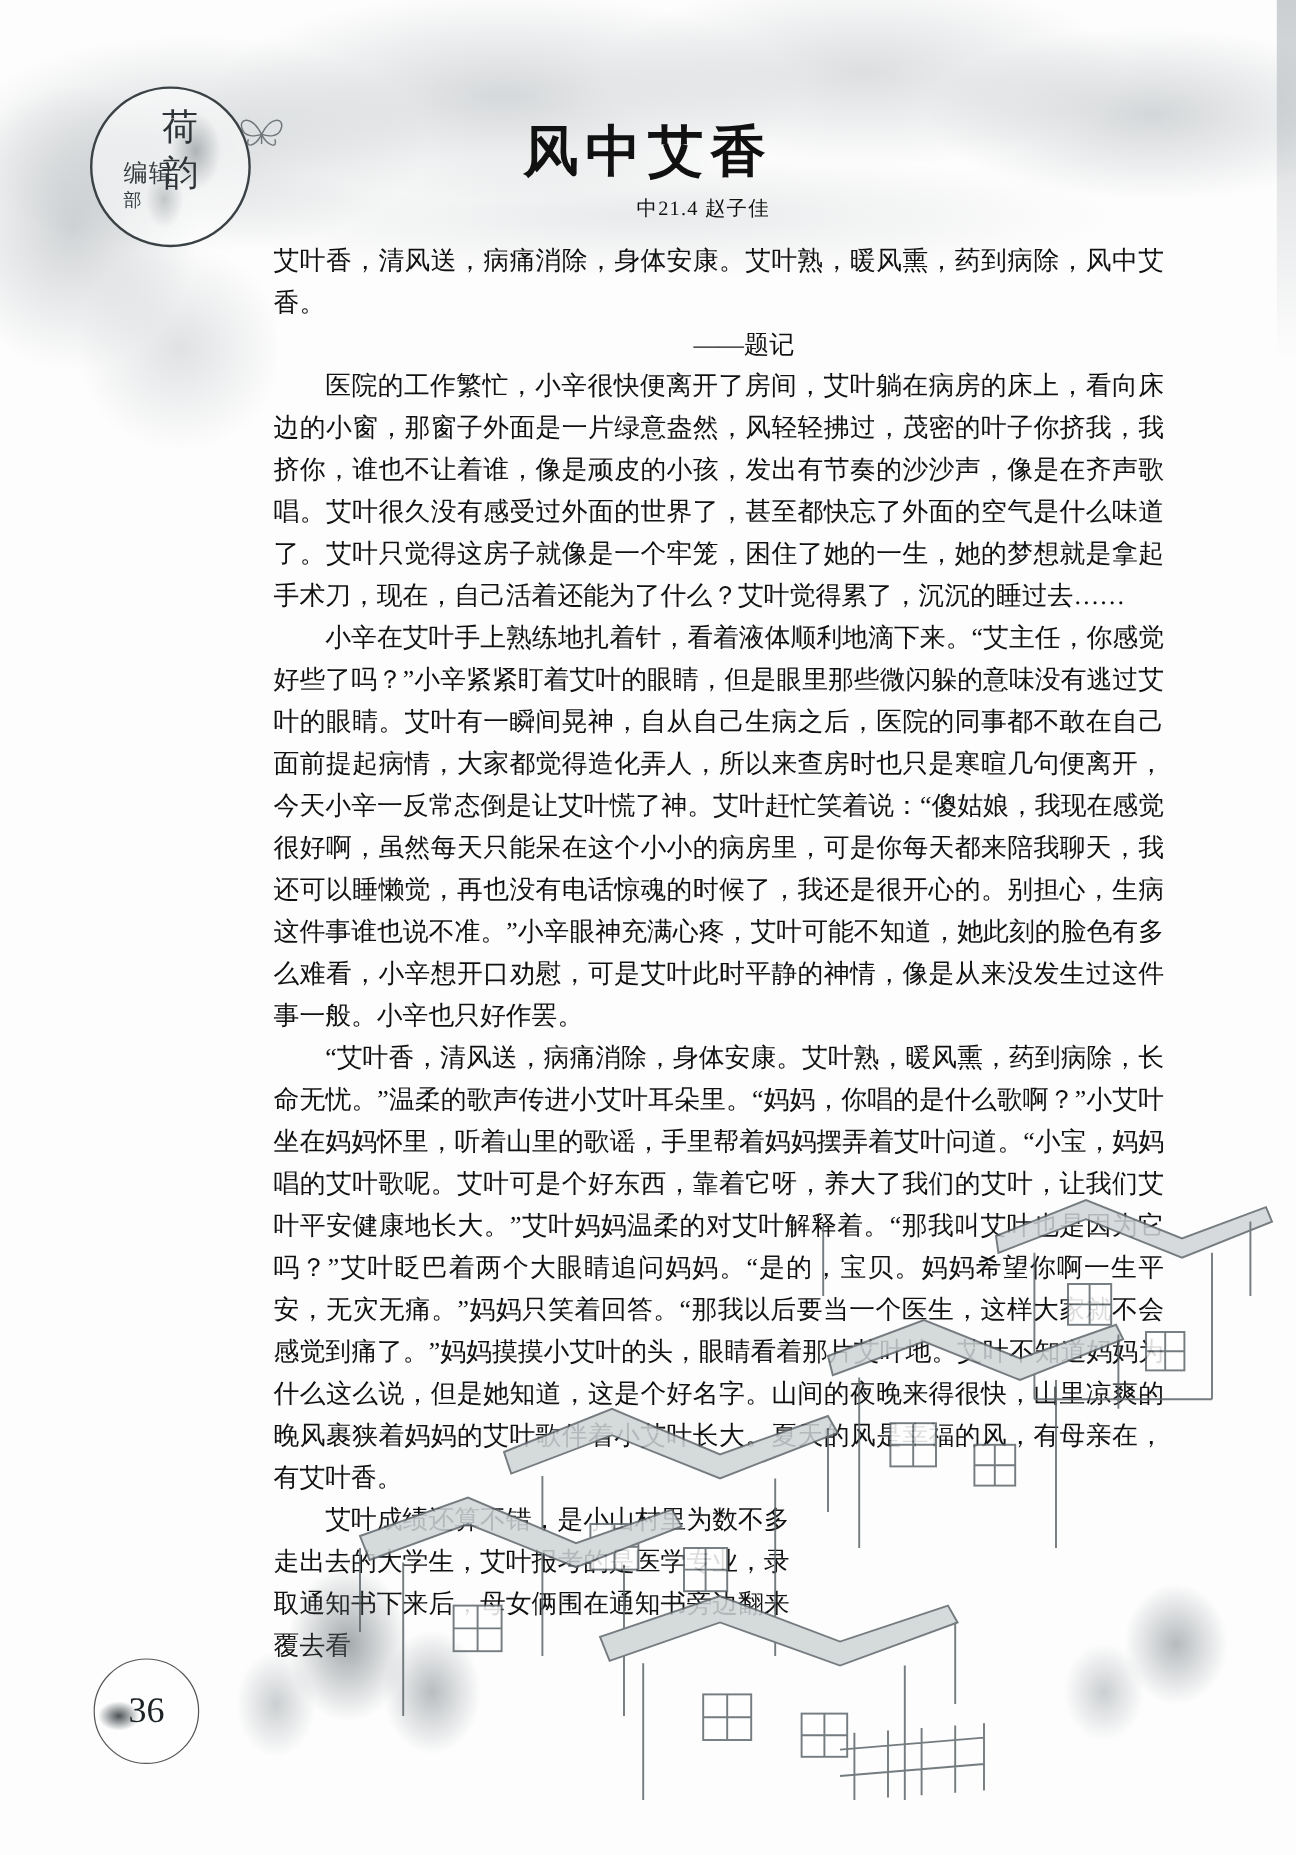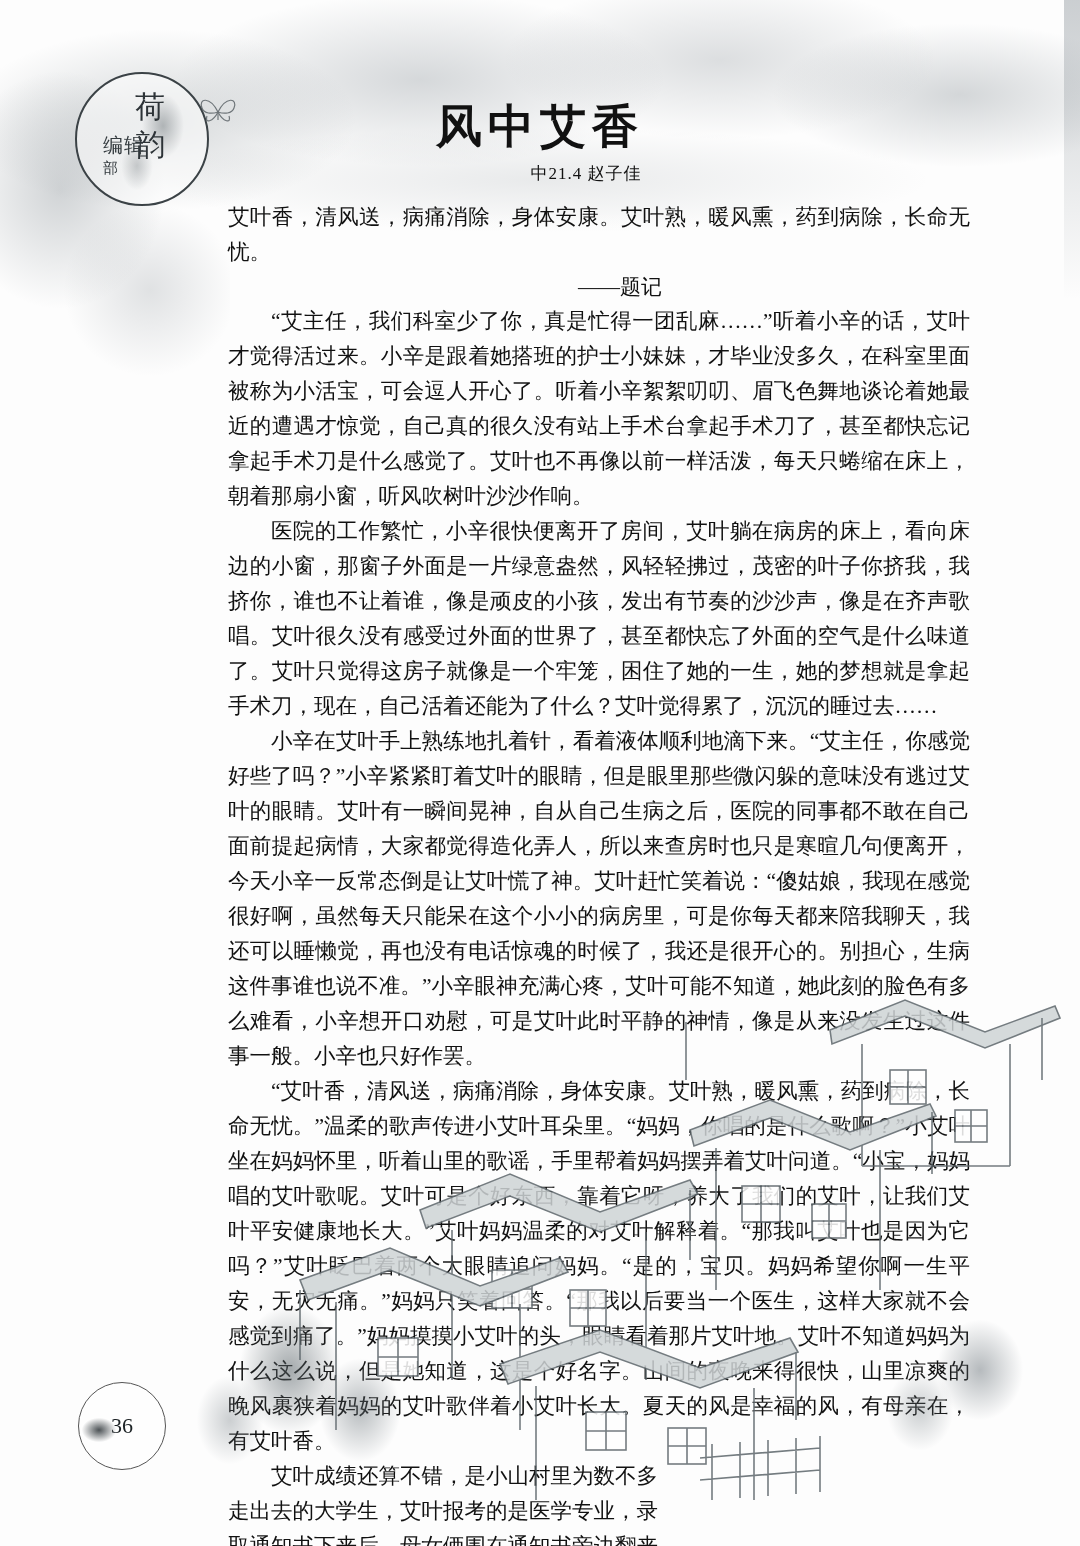--- a/index.html
+++ b/index.html
@@ -186,21 +186,21 @@
     width: 86px; height: 86px;
     border-radius: 50%;
     border: 1.5px solid #555;
     background: rgba(255,255,255,0.6);
   }
   .pagenum span {
     position: absolute;
     left: 0; top: 0;
     width: 86px; height: 86px;
     display: flex; align-items: center; justify-content: center;
-    font-size: 22px;
+    font-size: 30px;
     color: #1c2225;
     font-family: "Liberation Serif", serif;
   }
   .pagenum .blot {
     position: absolute;
     left: -4px; top: 30px;
     width: 46px; height: 34px;
     background: radial-gradient(ellipse 24px 17px at 24px 17px, rgba(45,52,56,0.85), rgba(255,255,255,0) 72%);
     border-radius: 50%;
   }
@@ -229,23 +229,22 @@
       <path d="M22 20 C17 30, 8 32, 11 24"></path>
       <path d="M22 20 C27 30, 36 32, 33 24"></path>
       <path d="M22 19 L22 28"></path>
     </g>
   </svg>
 
   <div class="title">风中艾香</div>
   <div class="byline">中21.4 赵子佳</div>
 
   <div class="body">
-    <p class="noindent">艾叶香，清风送，病痛消除，身体安康。艾叶熟，暖风熏，药到病除，长命无忧。</p>
+    <p class="noindent">艾叶香，清风送，病痛消除，身体安康。艾叶熟，暖风熏，药到病除，风中艾香。</p>
     <p class="epigraph">——题记</p>
-    <p>“艾主任，我们科室少了你，真是忙得一团乱麻……”听着小辛的话，艾叶才觉得活过来。小辛是跟着她搭班的护士小妹妹，才毕业没多久，在科室里面被称为小活宝，可会逗人开心了。听着小辛絮絮叨叨、眉飞色舞地谈论着她最近的遭遇才惊觉，自己真的很久没有站上手术台拿起手术刀了，甚至都快忘记拿起手术刀是什么感觉了。艾叶也不再像以前一样活泼，每天只蜷缩在床上，朝着那扇小窗，听风吹树叶沙沙作响。</p>
     <p>医院的工作繁忙，小辛很快便离开了房间，艾叶躺在病房的床上，看向床边的小窗，那窗子外面是一片绿意盎然，风轻轻拂过，茂密的叶子你挤我，我挤你，谁也不让着谁，像是顽皮的小孩，发出有节奏的沙沙声，像是在齐声歌唱。艾叶很久没有感受过外面的世界了，甚至都快忘了外面的空气是什么味道了。艾叶只觉得这房子就像是一个牢笼，困住了她的一生，她的梦想就是拿起手术刀，现在，自己活着还能为了什么？艾叶觉得累了，沉沉的睡过去……</p>
     <p>小辛在艾叶手上熟练地扎着针，看着液体顺利地滴下来。“艾主任，你感觉好些了吗？”小辛紧紧盯着艾叶的眼睛，但是眼里那些微闪躲的意味没有逃过艾叶的眼睛。艾叶有一瞬间晃神，自从自己生病之后，医院的同事都不敢在自己面前提起病情，大家都觉得造化弄人，所以来查房时也只是寒暄几句便离开，今天小辛一反常态倒是让艾叶慌了神。艾叶赶忙笑着说：“傻姑娘，我现在感觉很好啊，虽然每天只能呆在这个小小的病房里，可是你每天都来陪我聊天，我还可以睡懒觉，再也没有电话惊魂的时候了，我还是很开心的。别担心，生病这件事谁也说不准。”小辛眼神充满心疼，艾叶可能不知道，她此刻的脸色有多么难看，小辛想开口劝慰，可是艾叶此时平静的神情，像是从来没发生过这件事一般。小辛也只好作罢。</p>
     <p>“艾叶香，清风送，病痛消除，身体安康。艾叶熟，暖风熏，药到病除，长命无忧。”温柔的歌声传进小艾叶耳朵里。“妈妈，你唱的是什么歌啊？”小艾叶坐在妈妈怀里，听着山里的歌谣，手里帮着妈妈摆弄着艾叶问道。“小宝，妈妈唱的艾叶歌呢。艾叶可是个好东西，靠着它呀，养大了我们的艾叶，让我们艾叶平安健康地长大。”艾叶妈妈温柔的对艾叶解释着。“那我叫艾叶也是因为它吗？”艾叶眨巴着两个大眼睛追问妈妈。“是的，宝贝。妈妈希望你啊一生平安，无灾无痛。”妈妈只笑着回答。“那我以后要当一个医生，这样大家就不会感觉到痛了。”妈妈摸摸小艾叶的头，眼睛看着那片艾叶地。艾叶不知道妈妈为什么这么说，但是她知道，这是个好名字。山间的夜晚来得很快，山里凉爽的晚风裹狭着妈妈的艾叶歌伴着小艾叶长大。夏天的风是幸福的风，有母亲在，有艾叶香。</p>
     <p class="narrow-2">艾叶成绩还算不错，是小山村里为数不多走出去的大学生，艾叶报考的是医学专业，录取通知书下来后，母女俩围在通知书旁边翻来覆去看</p>
   </div>
 
   <svg class="village" viewBox="0 0 1080 586">
     <g stroke="#5d666b" stroke-width="1.6" fill="none" opacity="0.85">
 
       <path d="M830 70 L905 40 L985 72 L1055 46 L1060 58 L985 88 L905 56 L832 84 Z" fill="#cfd4d6"></path>

